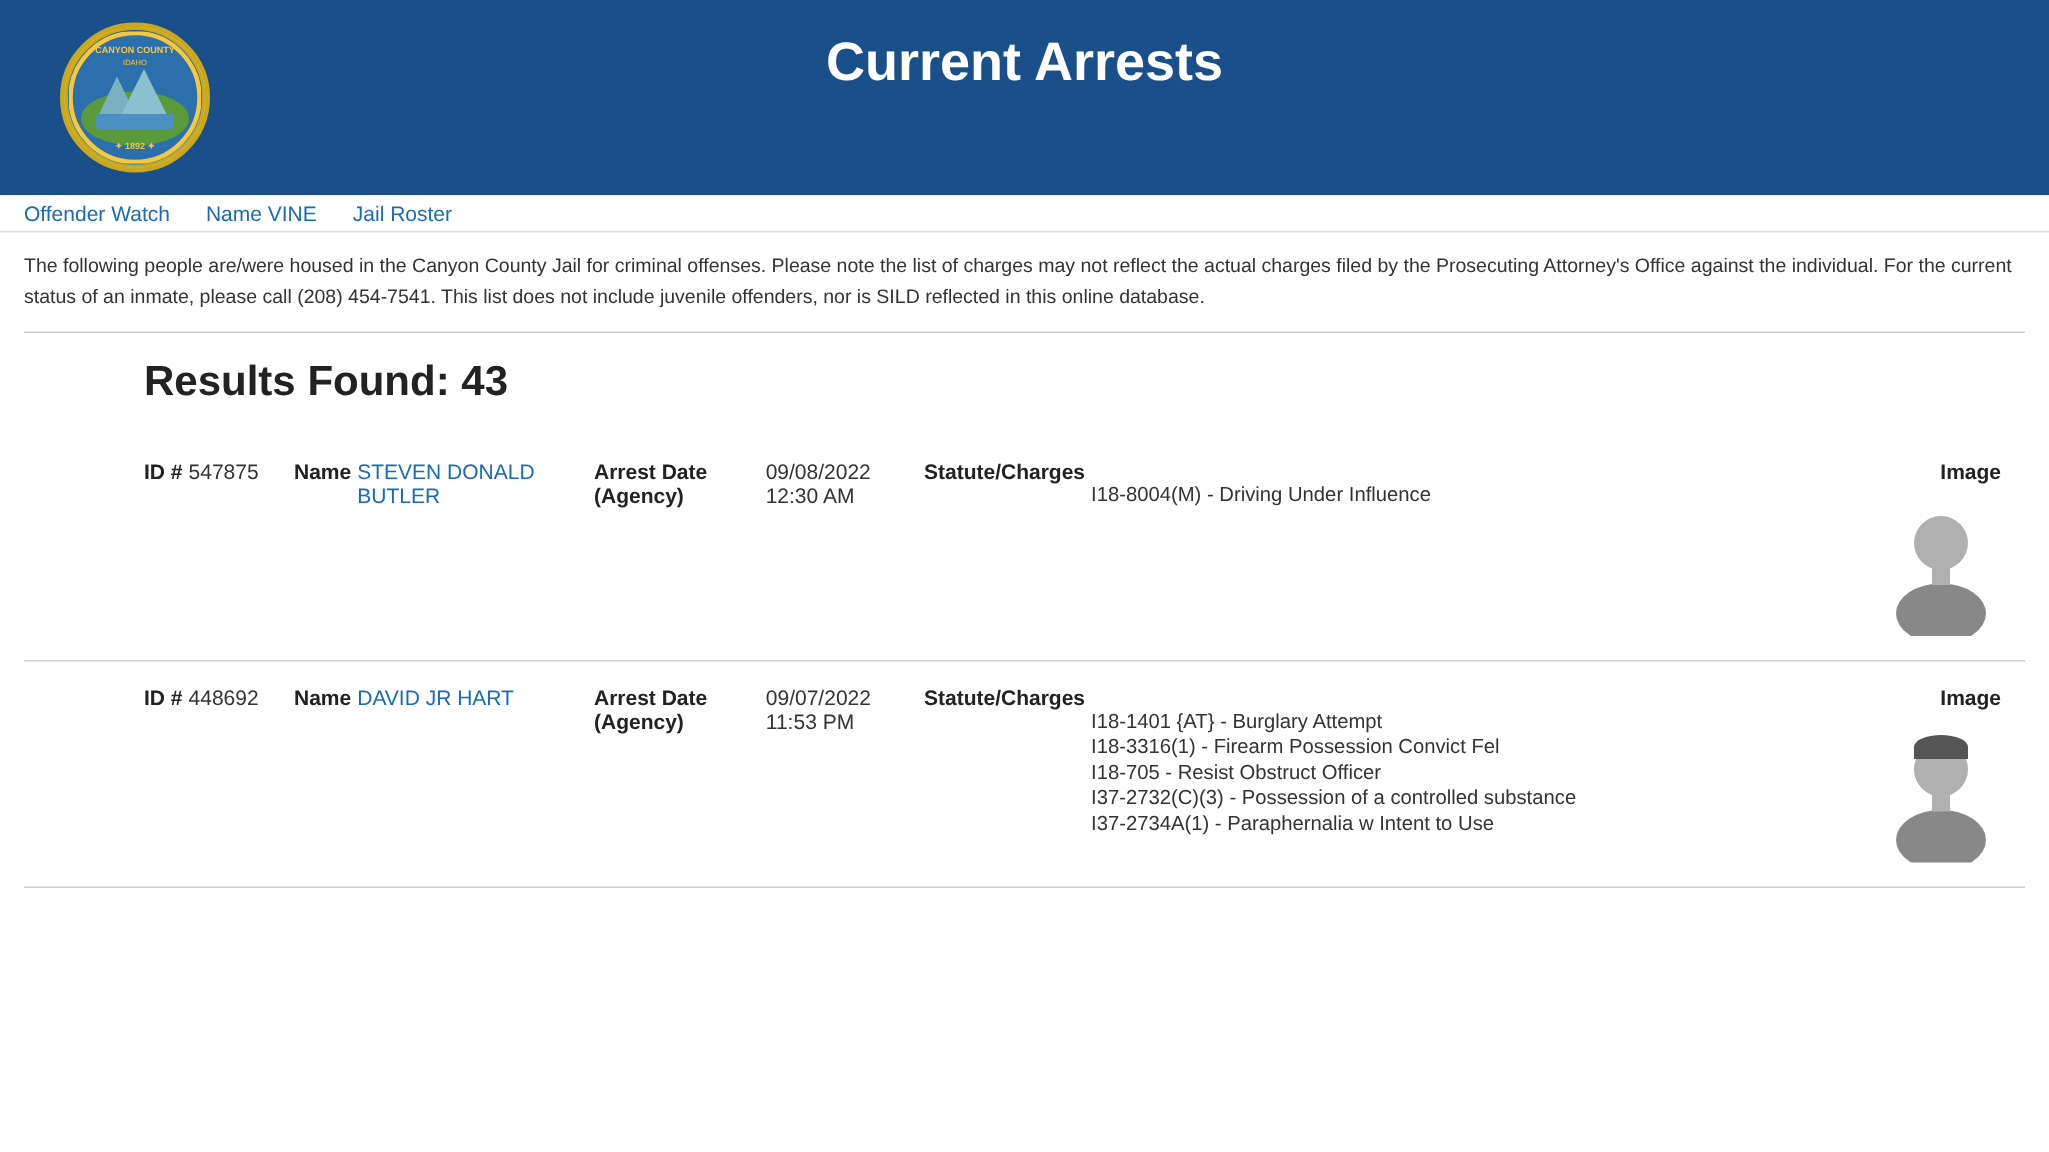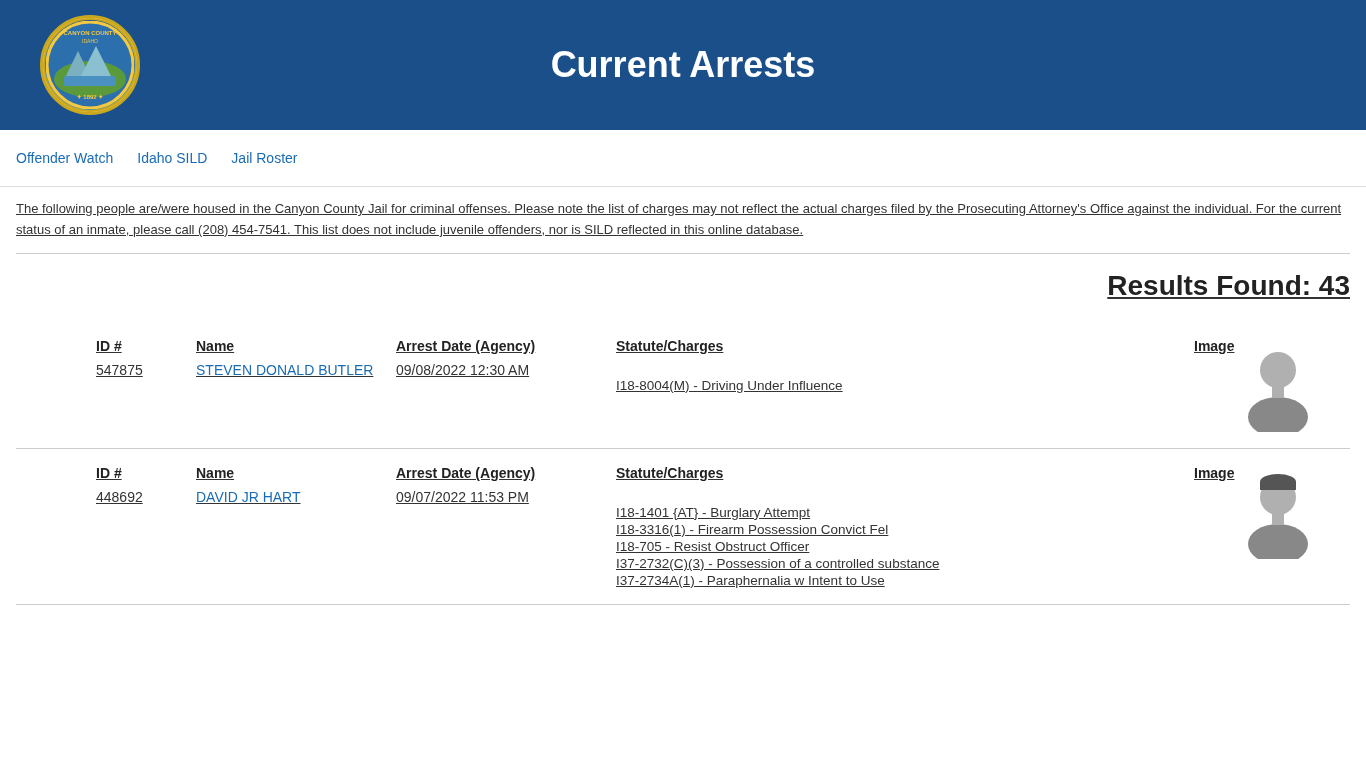--- a/index.html
+++ b/index.html
@@ -2,21 +2,21 @@
 <html><head>
   <meta charset="utf-8">
   <style>
     * { box-sizing: border-box; margin: 0; padding: 0; }
     body { font-family: Arial, sans-serif; background: #fff; color: #333; font-size: 14px; }
 
     
     .header {
       background-color: #1a4f8a;
       display: flex;
-      align-items: center;
+      align-items: flex-start;
       justify-content: center;
       padding: 20px 40px;
       position: relative;
       min-height: 130px;
     }
     .header-logo {
       position: absolute;
       left: 40px;
       top: 50%;
       transform: translateY(-50%);
@@ -48,78 +48,76 @@
     .header-title {
       color: #fff;
       font-size: 36px;
       font-weight: bold;
       text-align: center;
     }
 
     
     .nav {
       border-bottom: 1px solid #ddd;
-      padding: 20px 16px;
+      padding: 4px 16px;
       display: flex;
       gap: 24px;
       background: #fff;
       text-align: right;
     }
     .nav a {
       color: #1a6bb5;
       text-decoration: none;
       font-size: 14px;
     }
 
     
     .content {
       padding: 12px 16px 0 16px;
       max-width: 1366px;
-      text-decoration: underline;
     }
     .description {
       font-size: 13px;
       color: #333;
       line-height: 1.6;
       border-bottom: 1px solid #ccc;
       padding-bottom: 12px;
       margin-bottom: 12px;
     }
 
     
     .results-heading {
       font-size: 28px;
       font-weight: bold;
       margin: 16px 0 20px 80px;
       color: #222;
-      text-align: right;
     }
 
     
     .record {
       border-bottom: 1px solid #ccc;
       padding: 16px 16px 16px 80px;
       display: flex;
       gap: 0;
     }
     .record-fields {
       display: flex;
       flex: 1;
       gap: 0;
     }
     .field-block {
       display: flex;
-      flex-direction: column;
+      flex-direction: row;
       gap: 4px;
     }
     .field-id { width: 100px; }
     .field-name { width: 200px; }
     .field-arrest { width: 220px; }
     .field-charges { flex: 1; }
-    .field-image { width: 140px; display: flex; flex-direction: row; align-items: flex-start; }
+    .field-image { width: 140px; display: flex; flex-direction: column; align-items: flex-end; }
 
     .col-header {
       font-weight: bold;
       color: #222;
       font-size: 14px;
       margin-bottom: 4px;
     }
     .col-value {
       color: #333;
       font-size: 14px;
@@ -178,21 +176,21 @@
           <text x="44" y="78" text-anchor="middle" fill="#f5c842" font-size="6" font-weight="bold" font-family="Arial">✦ 1892 ✦</text>
         </svg>
       </div>
     </div>
   </div>
   <h1 class="header-title">Current Arrests</h1>
 </header>
 
 <nav class="nav">
   <a href="#">Offender Watch</a>
-  <a href="#">Idaho SILD</a>
+  <a href="#">Name VINE</a>
   <a href="#">Jail Roster</a>
 </nav>
 
 <main class="content">
   <p class="description">The following people are/were housed in the Canyon County Jail for criminal offenses. Please note the list of charges may not reflect the actual charges filed by the Prosecuting Attorney's Office against the individual. For the current status of an inmate, please call (208) 454-7541. This list does not include juvenile offenders, nor is SILD reflected in this online database.</p>
 
   <h2 class="results-heading">Results Found: 43</h2>
 
   <div class="record">
     <div class="record-fields">

